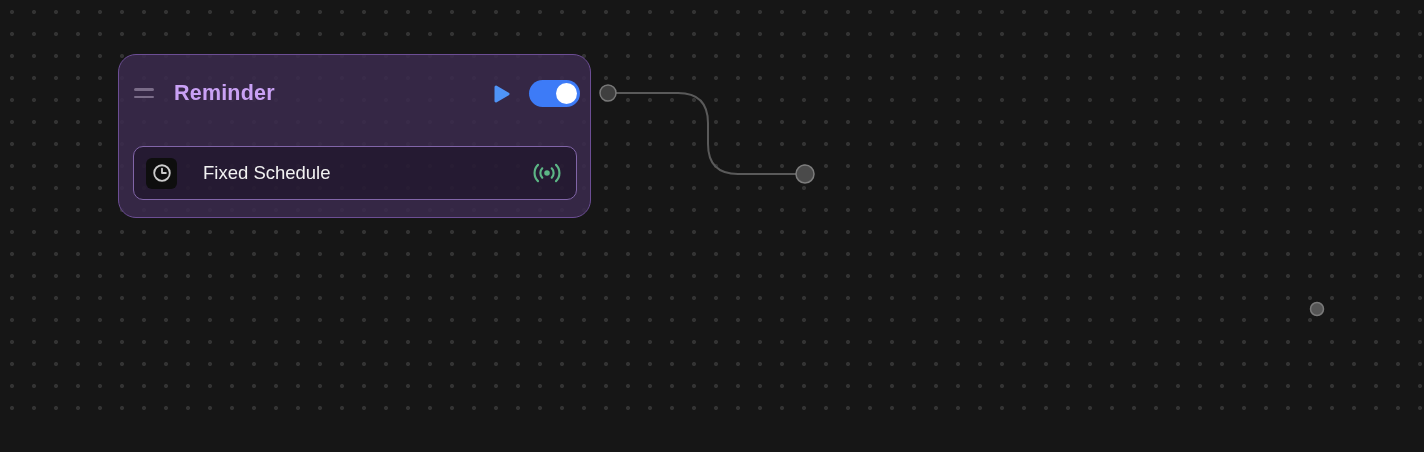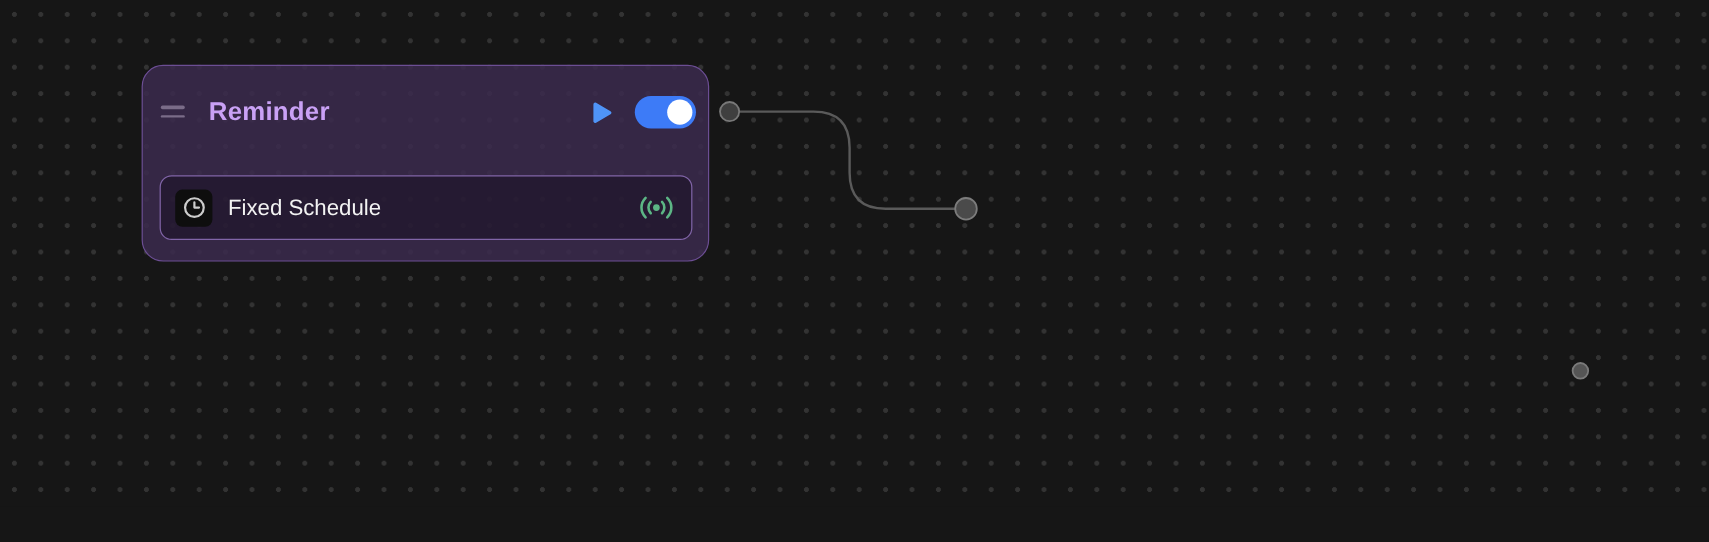--- a/index.html
+++ b/index.html
@@ -68,21 +68,21 @@
     left:17px; top:90px; width:444px; height:57px;
     background:rgba(255,255,255,0.03);
     border:1px solid #3d3d3d;
     padding:0 12px;
   }
 
   .icon-box {
     width:31px; height:31px; border-radius:6px; background:#0e0e0e;
     display:flex; align-items:center; justify-content:center; flex:0 0 auto;
   }
-  .card-label { margin-left:13px; font-size:18.5px; color:#f2f2f2; }
+  .card-label { margin-left:26px; font-size:18.5px; color:#f2f2f2; }
   .spacer { margin-left:auto; }
 
   .code-btn {
     width:40px; height:40px; border-radius:9px; border:1.5px solid #565656;
     display:flex; align-items:center; justify-content:center;
     color:#d8d8d8; font-size:15px; letter-spacing:1px; cursor:pointer;
     font-family:"DejaVu Sans Mono", monospace; background:transparent;
   }
 
   .add-card-row {

